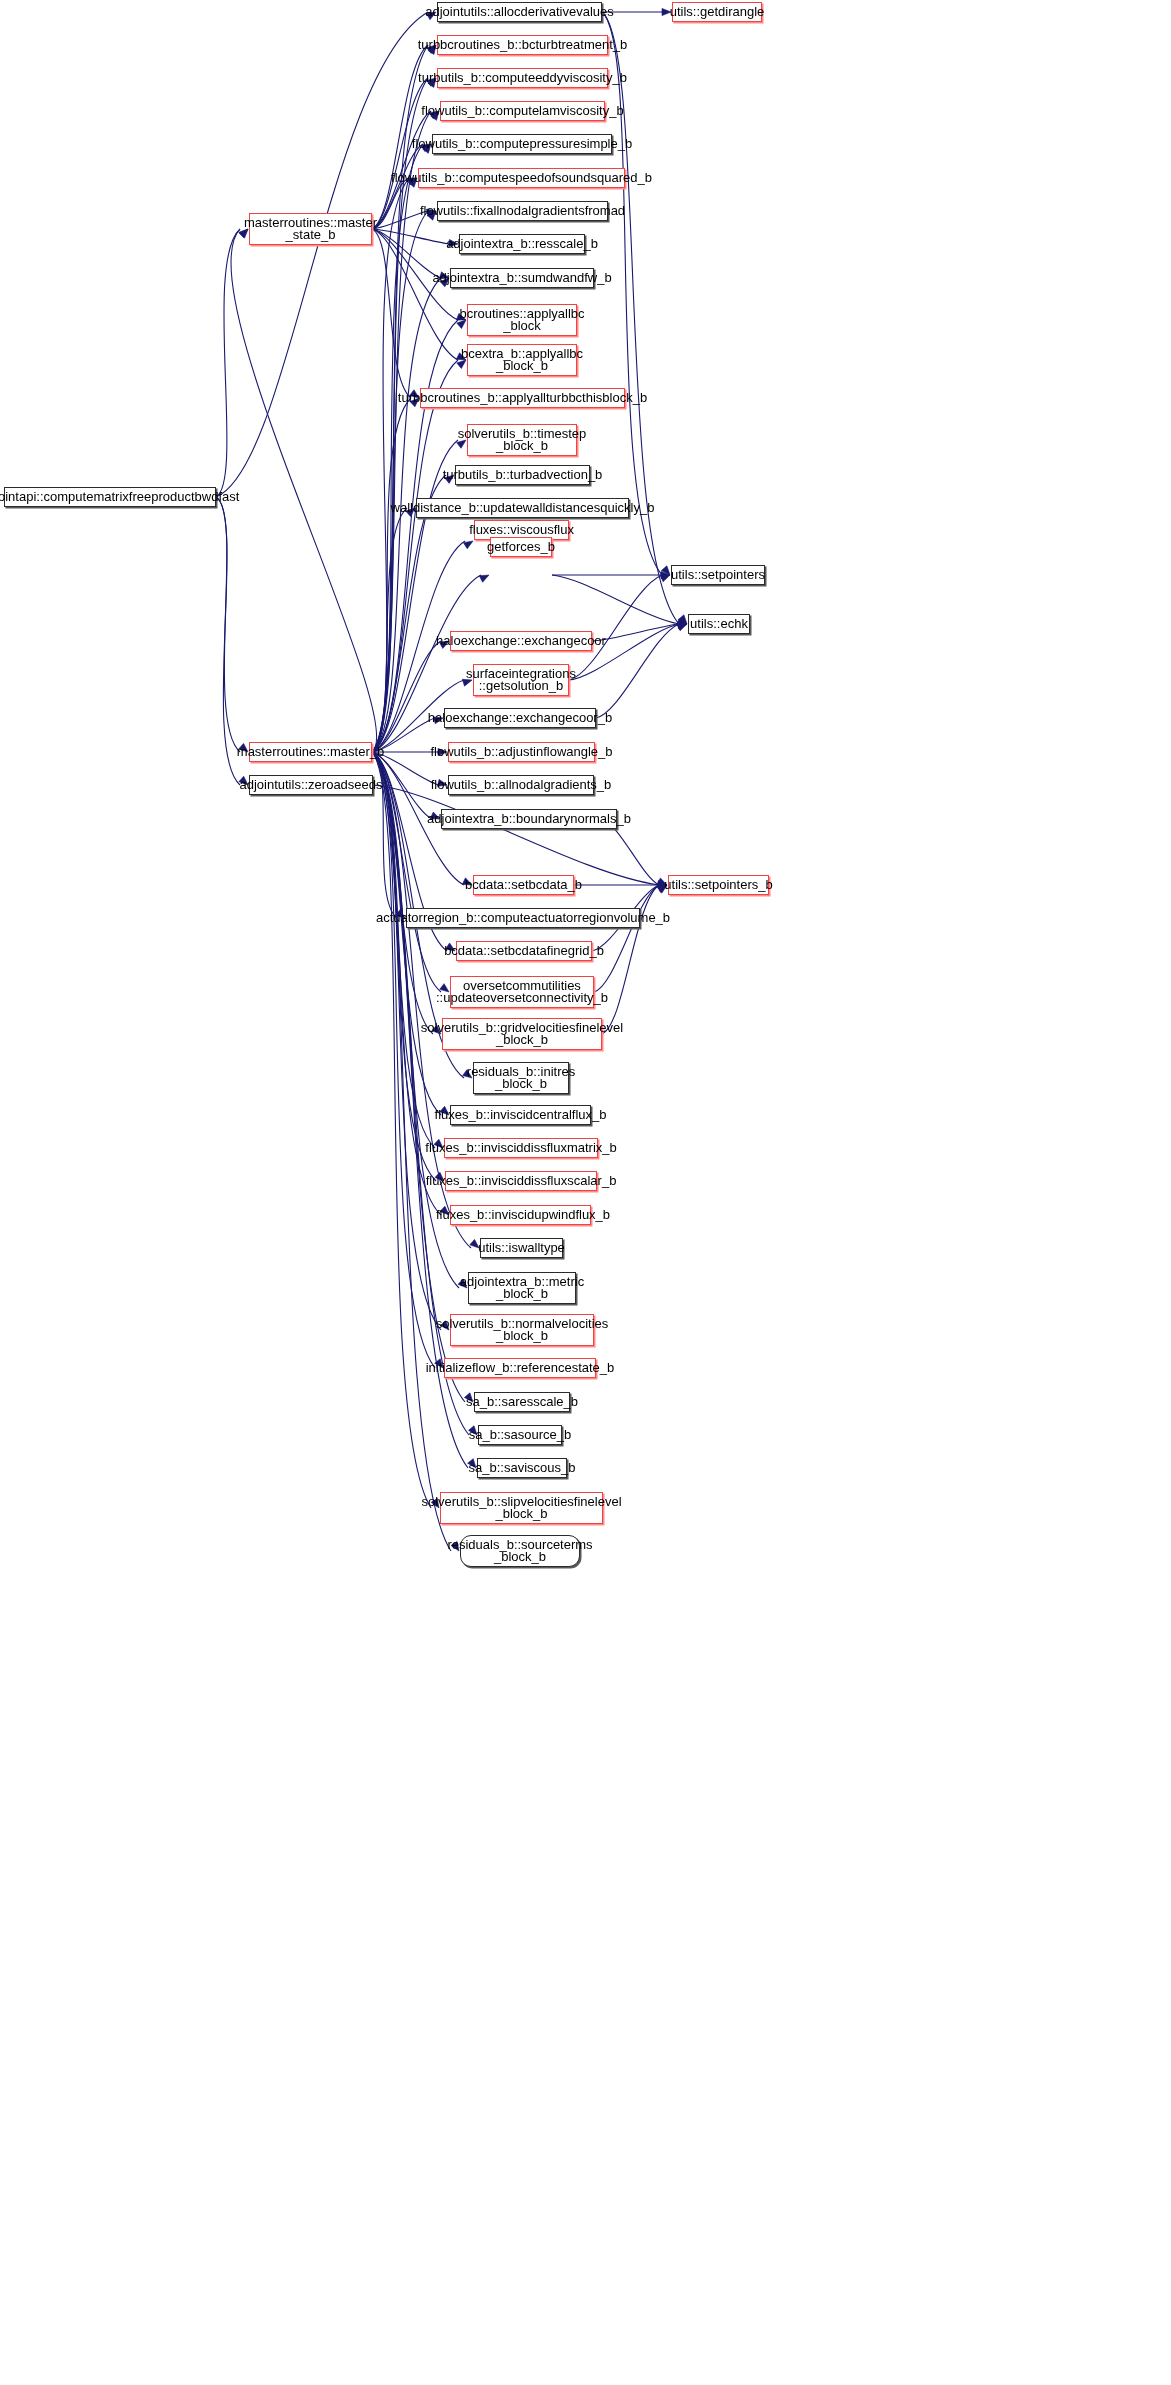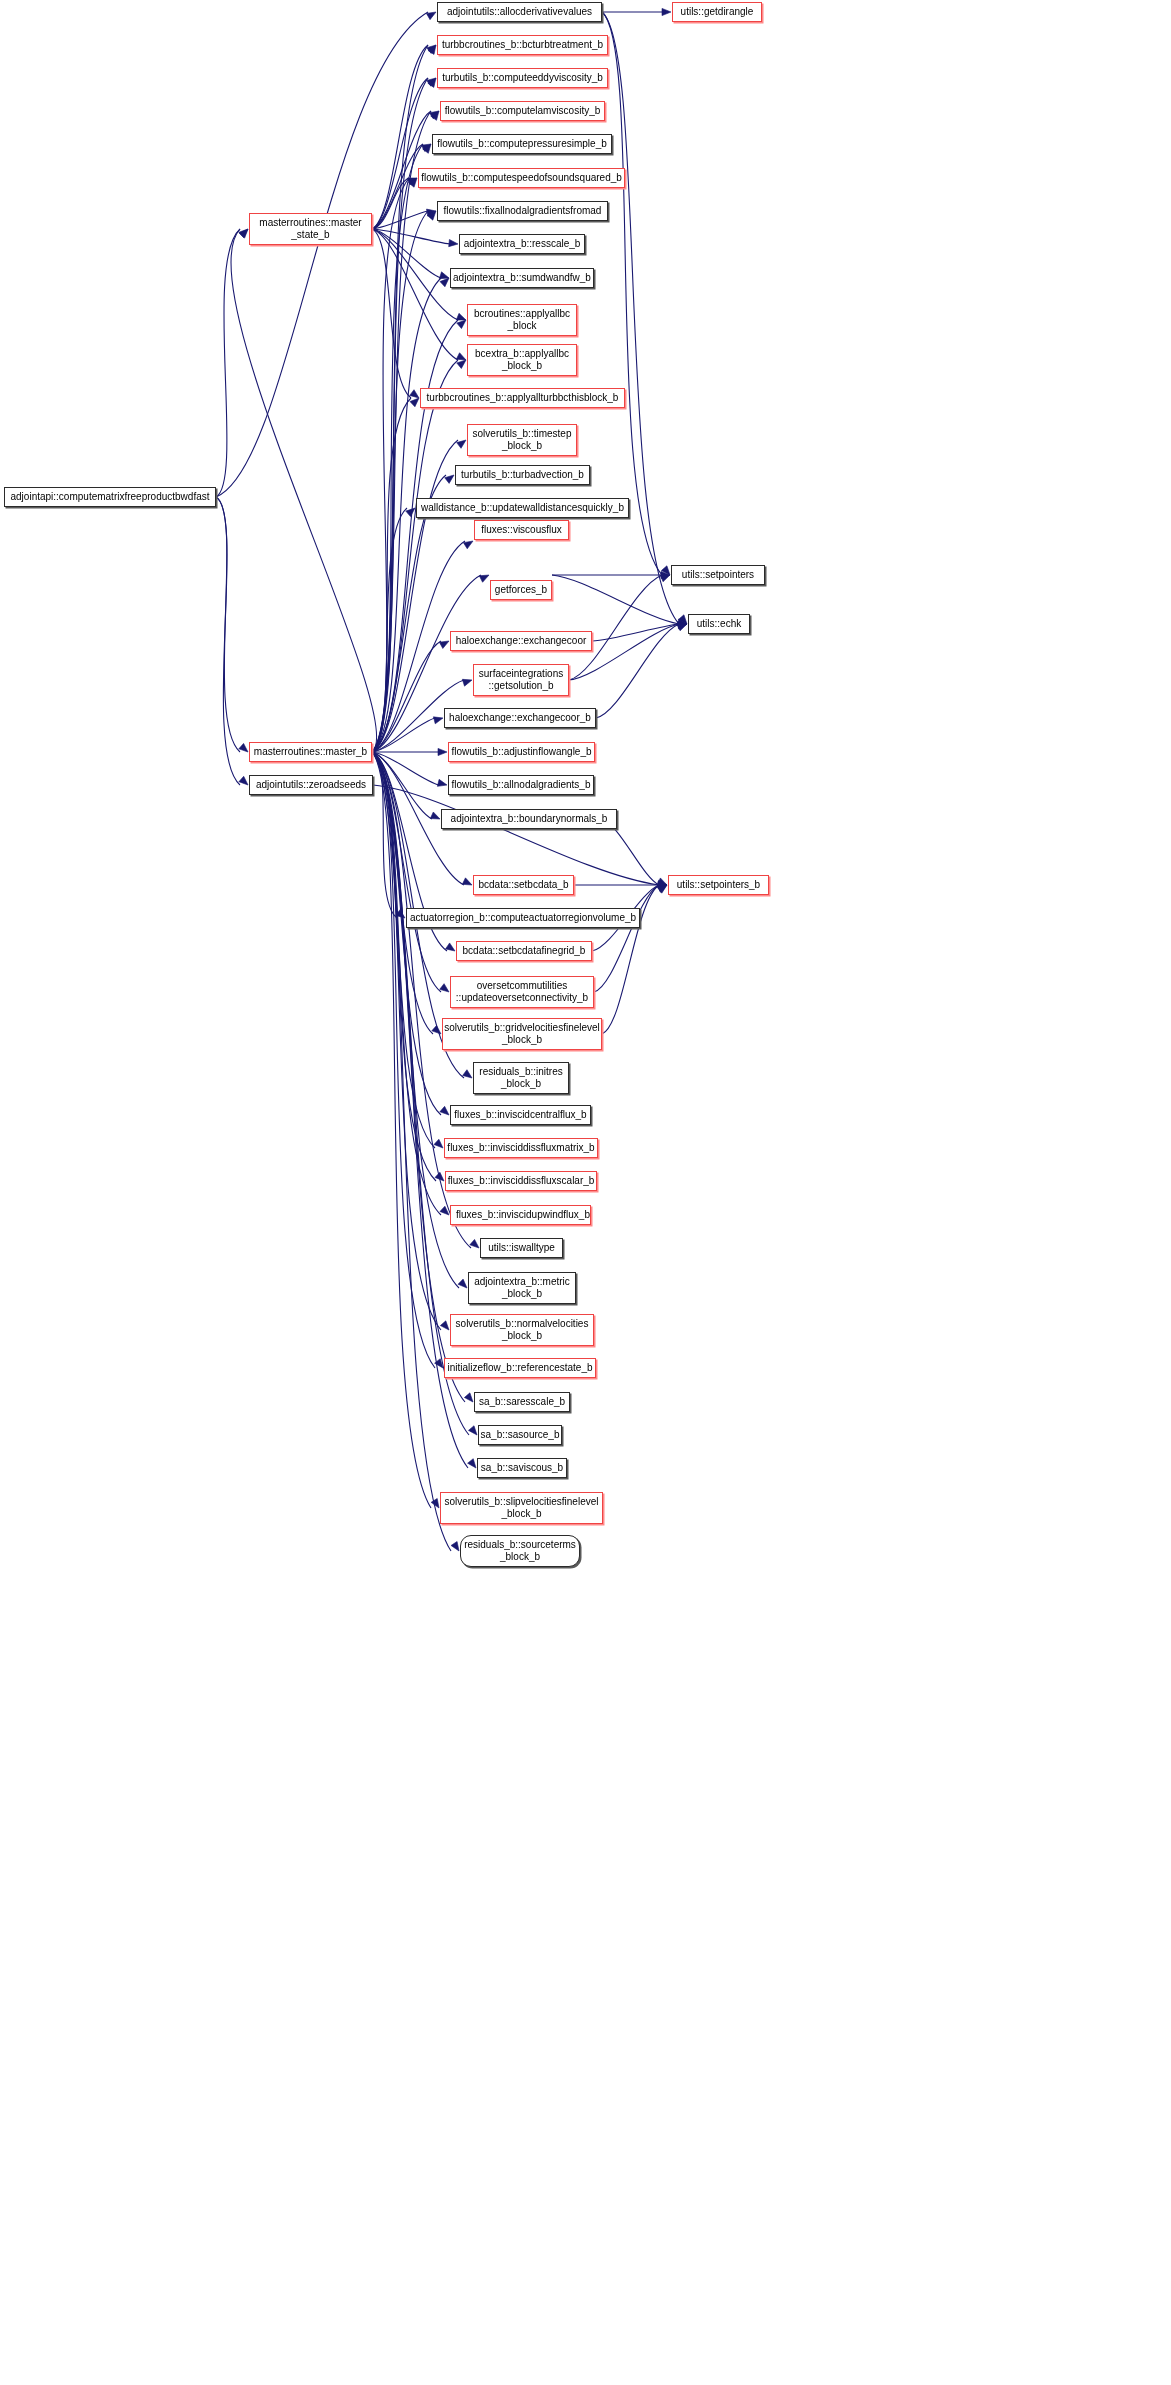--- a/index.html
+++ b/index.html
@@ -1,20 +1,20 @@
 <!DOCTYPE html>
 <html><head>
 <meta charset="utf-8">
 <style>
   html,body{margin:0;padding:0;background:#ffffff;}
   #canvas{position:relative;width:1171px;height:2385px;background:#ffffff;
           font-family:"Liberation Sans","DejaVu Sans",sans-serif;overflow:hidden;}
   .node{position:absolute;box-sizing:border-box;display:flex;align-items:center;
         justify-content:center;text-align:center;background:#ffffff;
-        font-size:10px;line-height:12.5px;color:#000000;white-space:pre-line;
+        font-size:13px;line-height:12.5px;color:#000000;white-space:pre-line;
         padding:0 3px;}
   .node.black{border:1px solid #2b2b2b;box-shadow:1.5px 1.5px 0 0 #5a5a5a;}
   .node.red{border:1px solid #ef4444;box-shadow:1.5px 1.5px 0 0 #ff8a8a;}
   #edges{position:absolute;left:0;top:0;width:1171px;height:2385px;
          pointer-events:none;}
   #edges path{fill:none;stroke:#191970;stroke-width:1.1px;}
   #edges polygon{fill:#191970;stroke:#191970;stroke-width:0.6px;}
 </style>
 </head>
 <body>
@@ -182,21 +182,21 @@
     <div class="node red" style="left: 467px; top: 304px; width: 110px; height: 32px;">bcroutines::applyallbc
 _block</div>
     <div class="node red" style="left: 467px; top: 344px; width: 110px; height: 32px;">bcextra_b::applyallbc
 _block_b</div>
     <div class="node red" style="left: 420px; top: 388px; width: 205px; height: 20px;">turbbcroutines_b::applyallturbbcthisblock_b</div>
     <div class="node red" style="left: 467px; top: 424px; width: 110px; height: 32px;">solverutils_b::timestep
 _block_b</div>
     <div class="node black" style="left: 455px; top: 465px; width: 135px; height: 20px;">turbutils_b::turbadvection_b</div>
     <div class="node black" style="left: 416px; top: 498px; width: 213px; height: 20px;">walldistance_b::updatewalldistancesquickly_b</div>
     <div class="node red" style="left: 474px; top: 520px; width: 95px; height: 20px;">fluxes::viscousflux</div>
-    <div class="node red" style="left: 490px; top: 580px; width: 62px; height: 20px;">getforces_b</div>
+    <div class="node red" style="left: 490px; top: 537px; width: 62px; height: 20px;">getforces_b</div>
     <div class="node black" style="left: 671px; top: 565px; width: 94px; height: 20px;">utils::setpointers</div>
     <div class="node black" style="left: 688px; top: 614px; width: 62px; height: 20px;">utils::echk</div>
     <div class="node red" style="left: 450px; top: 631px; width: 142px; height: 20px;">haloexchange::exchangecoor</div>
     <div class="node red" style="left: 473px; top: 664px; width: 96px; height: 32px;">surfaceintegrations
 ::getsolution_b</div>
     <div class="node black" style="left: 444px; top: 708px; width: 152px; height: 20px;">haloexchange::exchangecoor_b</div>
     <div class="node red" style="left: 448px; top: 742px; width: 147px; height: 20px;">flowutils_b::adjustinflowangle_b</div>
     <div class="node black" style="left: 448px; top: 775px; width: 146px; height: 20px;">flowutils_b::allnodalgradients_b</div>
     <div class="node black" style="left: 441px; top: 809px; width: 176px; height: 20px;">adjointextra_b::boundarynormals_b</div>
     <div class="node red" style="left: 473px; top: 875px; width: 101px; height: 20px;">bcdata::setbcdata_b</div>

